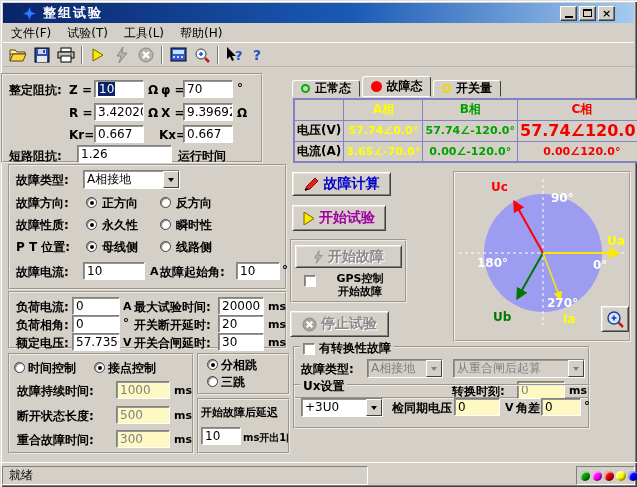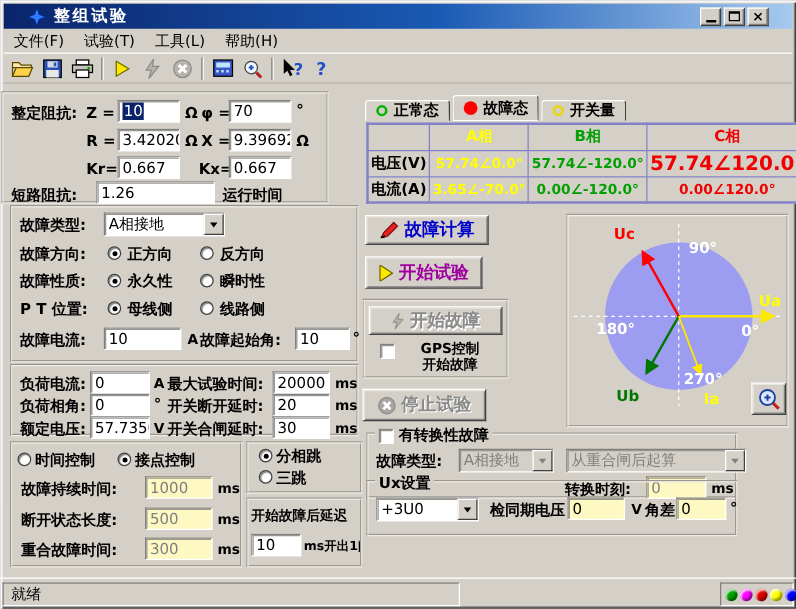--- a/index.html
+++ b/index.html
@@ -403,21 +403,21 @@
       <span class="check" style="position:static"></span>
       <span>有转换性故障</span>
     </span>
     <span class="lbl" style="left:6px;top:14px">故障类型:</span>
     <div class="combo dis" style="left:72px;top:11px;width:76px">
       <span class="val">A相接地</span>
       <span class="cbtn">
           <span class="arr"></span>
         </span>
     </div>
-    <div class="combo dis" style="left:158px;top:11px;width:144px">
+    <div class="combo dis" style="left:158px;top:11px;width:132px">
       <span class="val">从重合闸后起算</span>
       <span class="cbtn">
           <span class="arr"></span>
         </span>
     </div>
     <span class="lbl" style="left:157px;top:36px">转换时刻:</span>
     <div class="tb dis" style="left:222px;top:33px;width:48px">0</div>
     <span class="unit" style="left:274px;top:36px;font-size:11px">ms</span>
   </div>
 

